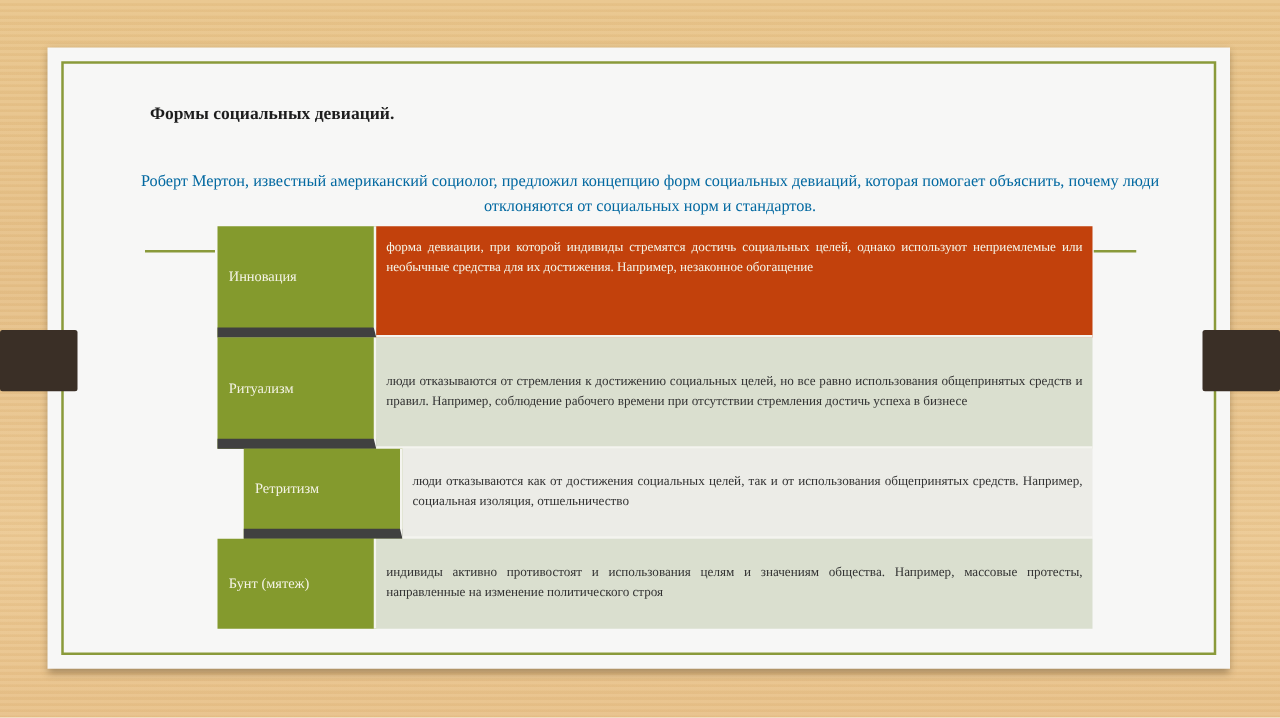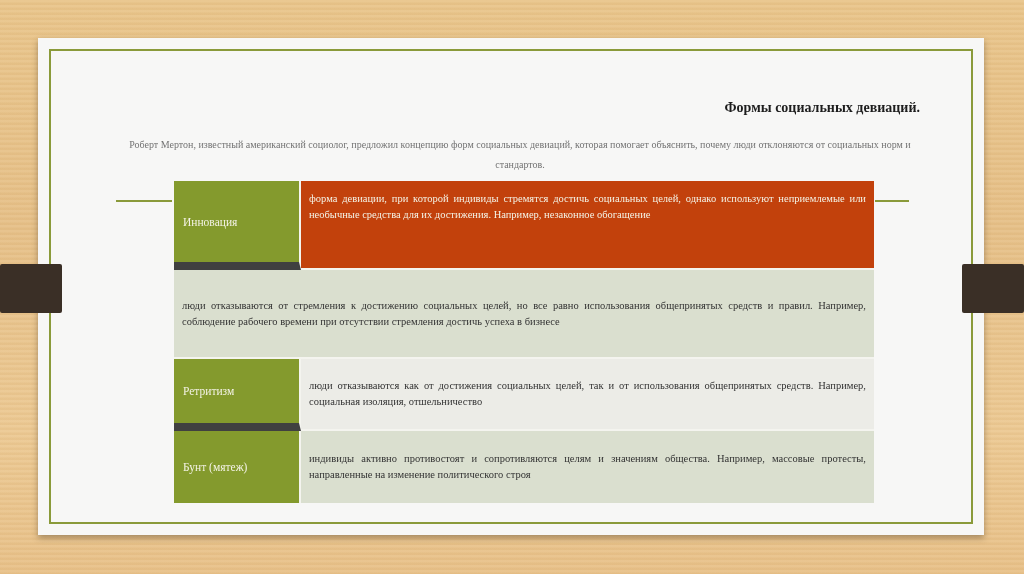--- a/index.html
+++ b/index.html
@@ -26,26 +26,26 @@
       border-radius: 2px;
     }
     .tab-left { left: 0; width: 62px; }
     .tab-right { left: 962px; width: 62px; }
     .hline {
       position: absolute; top: 200px; height: 2px; background: #8a9a3a;
     }
     .hline-left { left: 116px; width: 56px; }
     .hline-right { left: 875px; width: 34px; }
     .title {
-      position: absolute; left: 120px; top: 100px; width: 800px; text-align: right;
+      position: absolute; left: 120px; top: 84px; width: 800px; text-align: left;
       font-weight: bold; font-size: 14px; color: #1d1d1d;
     }
     .subtitle {
       position: absolute; left: 110px; top: 135px; width: 820px; text-align: center;
-      font-size: 10px; line-height: 20px; color: #737373;
+      font-size: 13px; line-height: 20px; color: #0369a1;
     }
     .deviation-table {
       position: absolute; left: 174px; top: 181px; width: 700px;
       border-collapse: separate; border-spacing: 0;
     }
     .row { display: flex; }
     .cell-name {
       width: 127px; background: #849a2d; color: #f4f3e6;
       font-size: 11.5px; display: flex; align-items: center; padding-left: 9px; box-sizing: border-box;
       border-right: 2px solid #f4f4ef; border-bottom: 8px solid #404040;
@@ -53,21 +53,21 @@
     .cell-desc {
       flex: 1; font-size: 10.5px; line-height: 16px; text-align: justify;
       display: flex; align-items: center; padding: 0 8px 0 8px; box-sizing: border-box;
       border-bottom: 2px solid #f4f4ef; color: #333;
     }
     .cell-desc span { display: block; text-align: justify; }
     .r0 { height: 89px; }
     .r0 .cell-desc { background: #c2410c; color: #f4f3e6; align-items: flex-start; padding-top: 10px; }
     .r1 { height: 89px; }
     .r1 .cell-desc { background: #dadfcf; }
-    .r2 { height: 72px; }
+    .r2 { height: 72px; margin-left: 21px; }
     .r2 .cell-desc { background: #ecece7; align-items: center; }
     .r3 { height: 72px; border-radius: 30px; }
     .r3 .cell-desc { background: #dadfcf; border-bottom: none; }
     .r3 .cell-name { border-bottom: none; }
   </style>
 </head>
 <body>
 
 <div class="wood-grain"></div>
 
@@ -87,33 +87,36 @@
 <div class="deviation-table">
   <div class="row r0">
     <div class="cell-name">
       <span>Инновация</span>
     </div>
     <div class="cell-desc">
       <span>форма девиации, при которой индивиды стремятся достичь социальных целей, однако используют неприемлемые или необычные средства для их достижения. Например, незаконное обогащение</span>
     </div>
   </div>
   <div class="row r1">
+    <div class="cell-name">
+      <span>Ритуализм</span>
+    </div>
     <div class="cell-desc">
       <span>люди отказываются от стремления к достижению социальных целей, но все равно использования общепринятых средств и правил. Например, соблюдение рабочего времени при отсутствии стремления достичь успеха в бизнесе</span>
     </div>
   </div>
   <div class="row r2">
     <div class="cell-name">
       <span>Ретритизм</span>
     </div>
     <div class="cell-desc">
       <span>люди отказываются как от достижения социальных целей, так и от использования общепринятых средств. Например, социальная изоляция, отшельничество</span>
     </div>
   </div>
   <div class="row r3">
     <div class="cell-name">
       <span>Бунт (мятеж)</span>
     </div>
     <div class="cell-desc">
-      <span>индивиды активно противостоят и сопротивляются целям и значениям общества. Например, массовые протесты, направленные на изменение политического строя</span>
+      <span>индивиды активно противостоят и использования целям и значениям общества. Например, массовые протесты, направленные на изменение политического строя</span>
     </div>
   </div>
 </div>
 
 </body></html>

